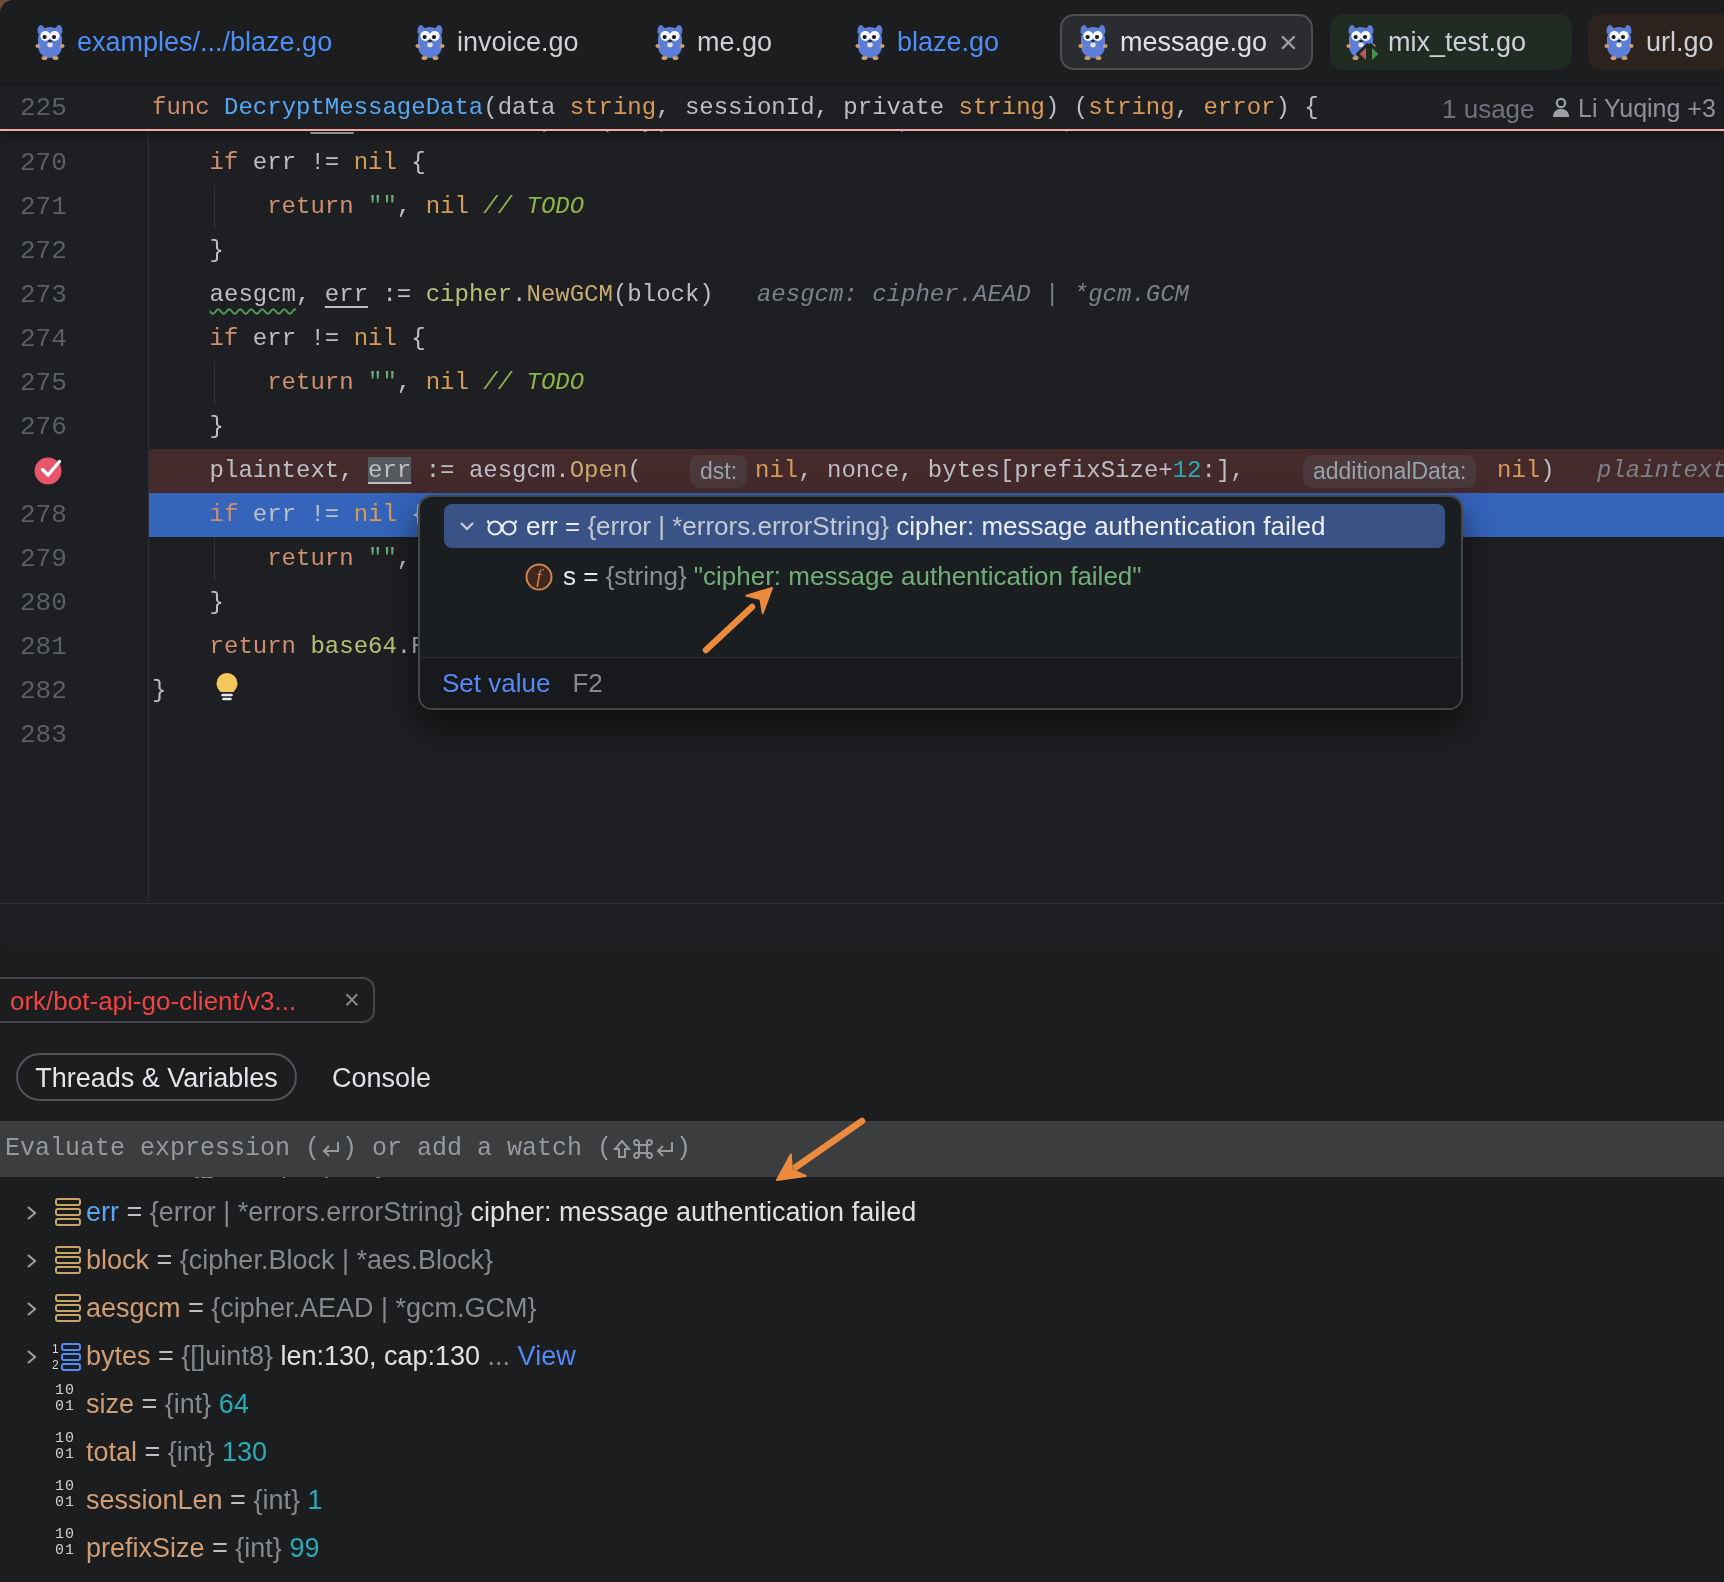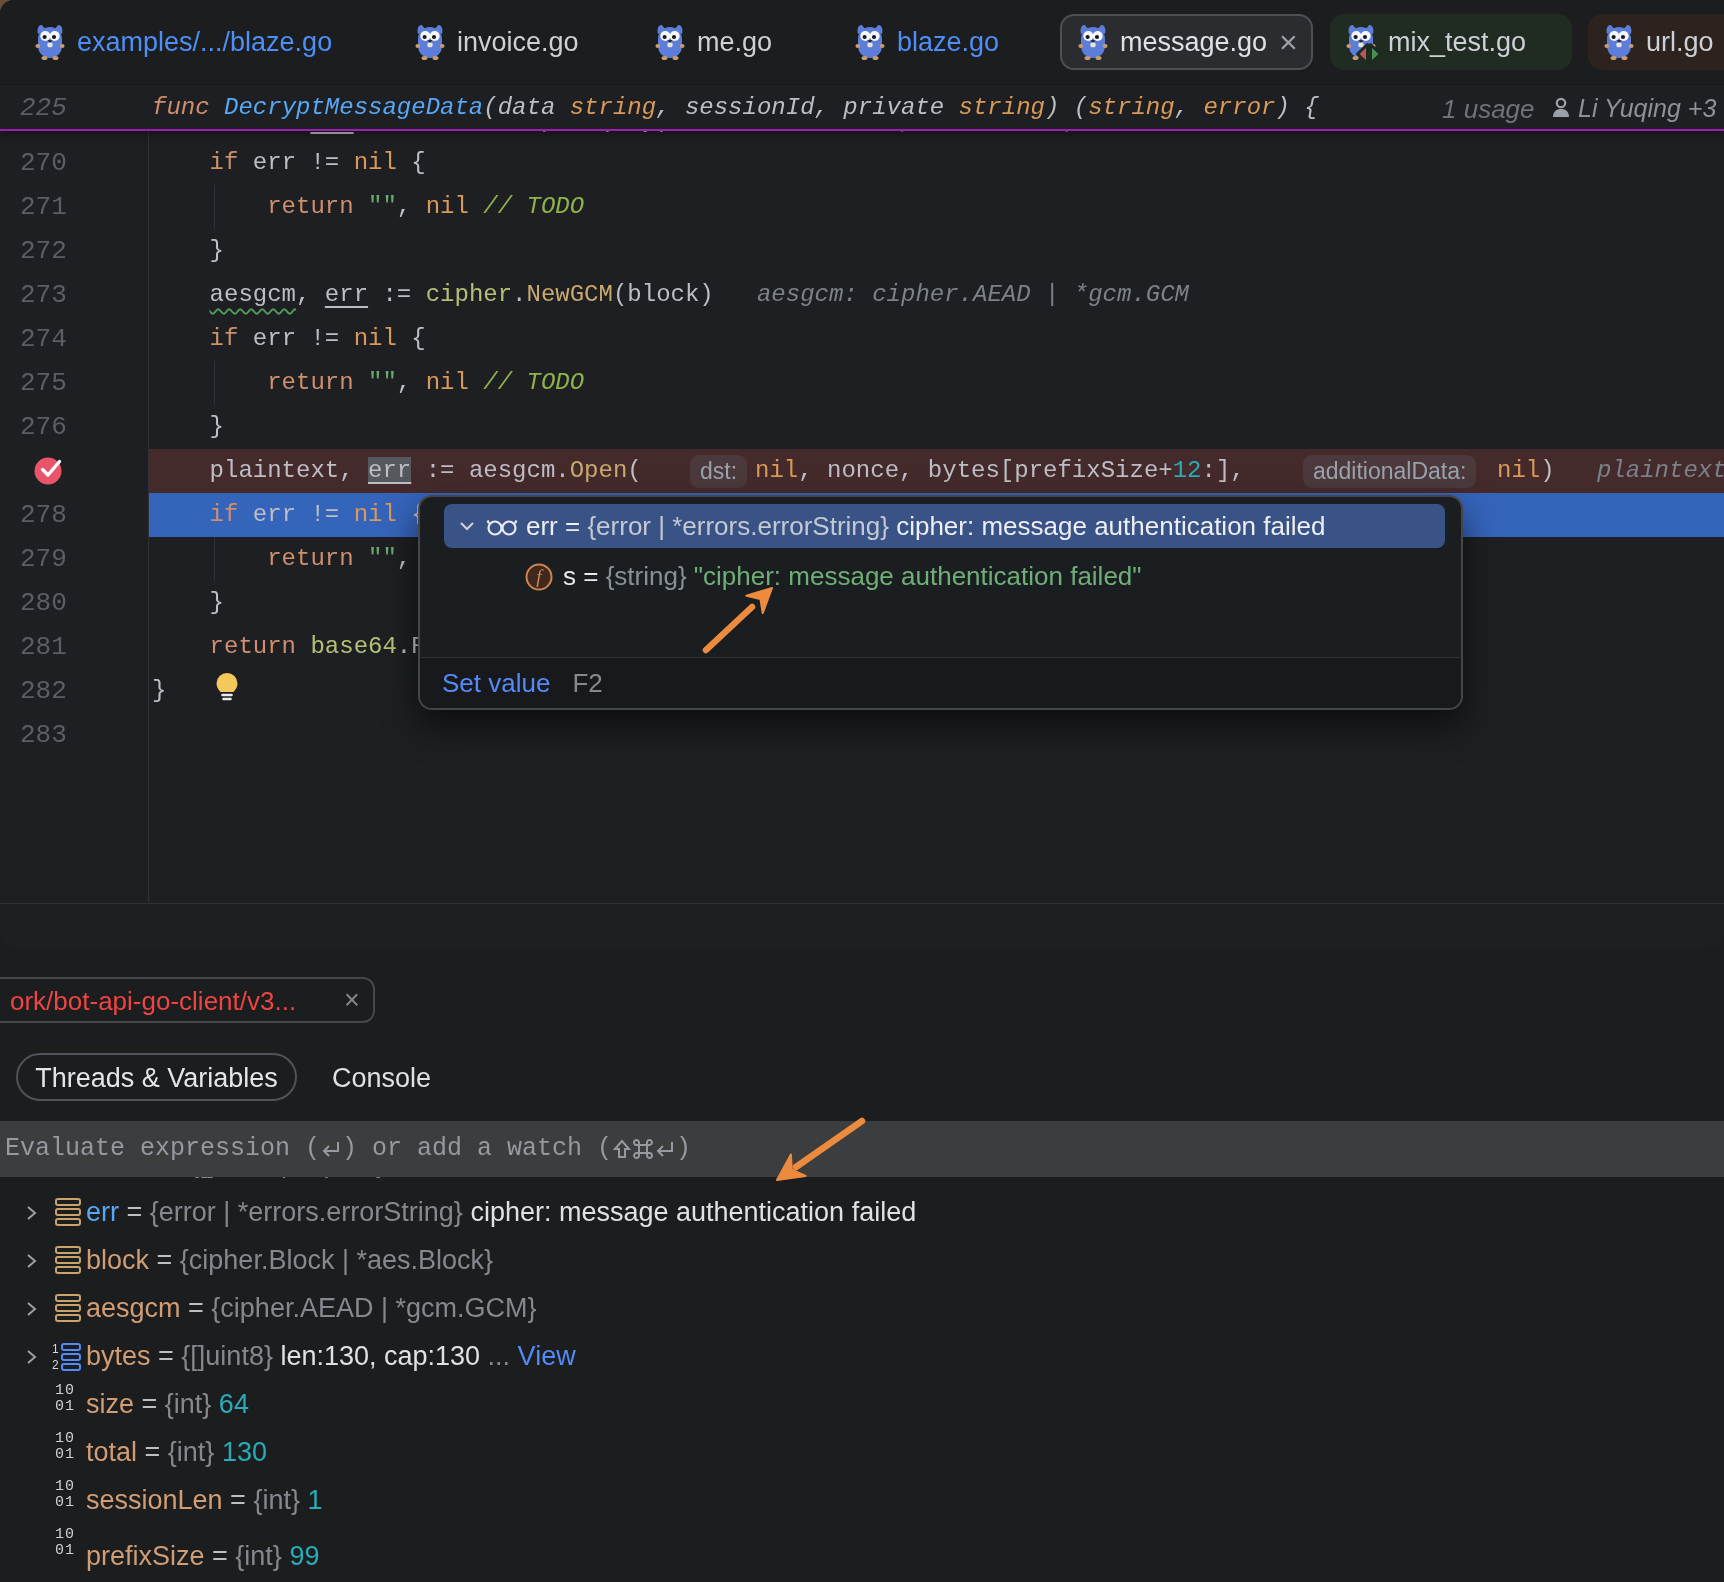--- a/index.html
+++ b/index.html
@@ -11,21 +11,21 @@
   
   .tabbar { position:absolute; left:0; top:0; width:1724px; height:85px; background:#1b1d1e; }
   .tab { position:absolute; top:14px; height:56px; border-radius:14px; display:flex; align-items:center;text-align:center; }
   .tablabel { font-family:"Liberation Sans", sans-serif; font-size:27px; color:#ced0d6; }
   .blue { color:#4e8ff7; }
   
   .editor { position:absolute; left:0; top:85px; width:1724px; height:863px; background:#1e1f22;
             border-radius:0 0 14px 14px; overflow:hidden; }
   .gutline { position:absolute; left:148px; top:46px; width:1px; height:771px; background:#2e3134; }
   .sticky { position:absolute; left:0; top:0; width:1724px; height:46px; background:#1e1f22;
-            border-bottom:2px solid #a21caf; box-shadow:0 4px 8px rgba(0,0,0,0.35); z-index:5;font-style:italic; }
+            border-bottom:2px solid #fca5a5; box-shadow:0 4px 8px rgba(0,0,0,0.35); z-index:5; }
   .lnum { position:absolute; width:100px; text-align:left; left:20px; color:#5a5f66;
           font-family:"Liberation Mono", monospace; font-size:26px; line-height:44px; }
   .cline { position:absolute; left:152px; color:#bcbec4; }
   .kw { color:#cf8e6d; }
   .bi { color:#d99a57; } 
   .str { color:#6aab73; }
   .todo { color:#8fb347; font-style:italic; }
   .num { color:#2aacb8; }
   .pkg { color:#b5c075; }
   .fcall { color:#c8a96e; }
@@ -372,20 +372,20 @@
   <div class="vrow" style="top:1429px;">
     <span class="mono" style="position:absolute; left:55px; top:2px; font-size:15px; line-height:16px; color:#ced2d8; letter-spacing:1px;">10<br>01</span>
     <span style="position:absolute; left:86px; top:8px;"><span class="vname">total</span><span class="veq"> = </span><span class="vtype">{int}</span><span class="vnum"> 130</span></span>
   </div>
   <div class="vrow" style="top:1477px;">
     <span class="mono" style="position:absolute; left:55px; top:2px; font-size:15px; line-height:16px; color:#ced2d8; letter-spacing:1px;">10<br>01</span>
     <span style="position:absolute; left:86px; top:8px;"><span class="vname">sessionLen</span><span class="veq"> = </span><span class="vtype">{int}</span><span class="vnum"> 1</span></span>
   </div>
   <div class="vrow" style="top:1525px;">
     <span class="mono" style="position:absolute; left:55px; top:2px; font-size:15px; line-height:16px; color:#ced2d8; letter-spacing:1px;">10<br>01</span>
-    <span style="position:absolute; left:86px; top:16px;text-align:center;"><span class="vname">prefixSize</span><span class="veq"> = </span><span class="vtype">{int}</span><span class="vnum"> 99</span></span>
+    <span style="position:absolute; left:86px; top:8px;text-align:center;"><span class="vname">prefixSize</span><span class="veq"> = </span><span class="vtype">{int}</span><span class="vnum"> 99</span></span>
   </div>
 
   <svg style="position:absolute; left:740px; top:1100px; z-index:30;" width="140" height="100" viewBox="0 0 140 100">
       <path d="M122 21 L56 67" stroke="#ec8a3e" stroke-width="6.5" stroke-linecap="round"></path>
       <path d="M37 80 L50.9 54.5 L51.8 69.7 L65.7 75.9 Z" fill="#ec8a3e" stroke="#ec8a3e" stroke-width="2" stroke-linejoin="round"></path>
     </svg>
 </div>
 
 </body></html>

